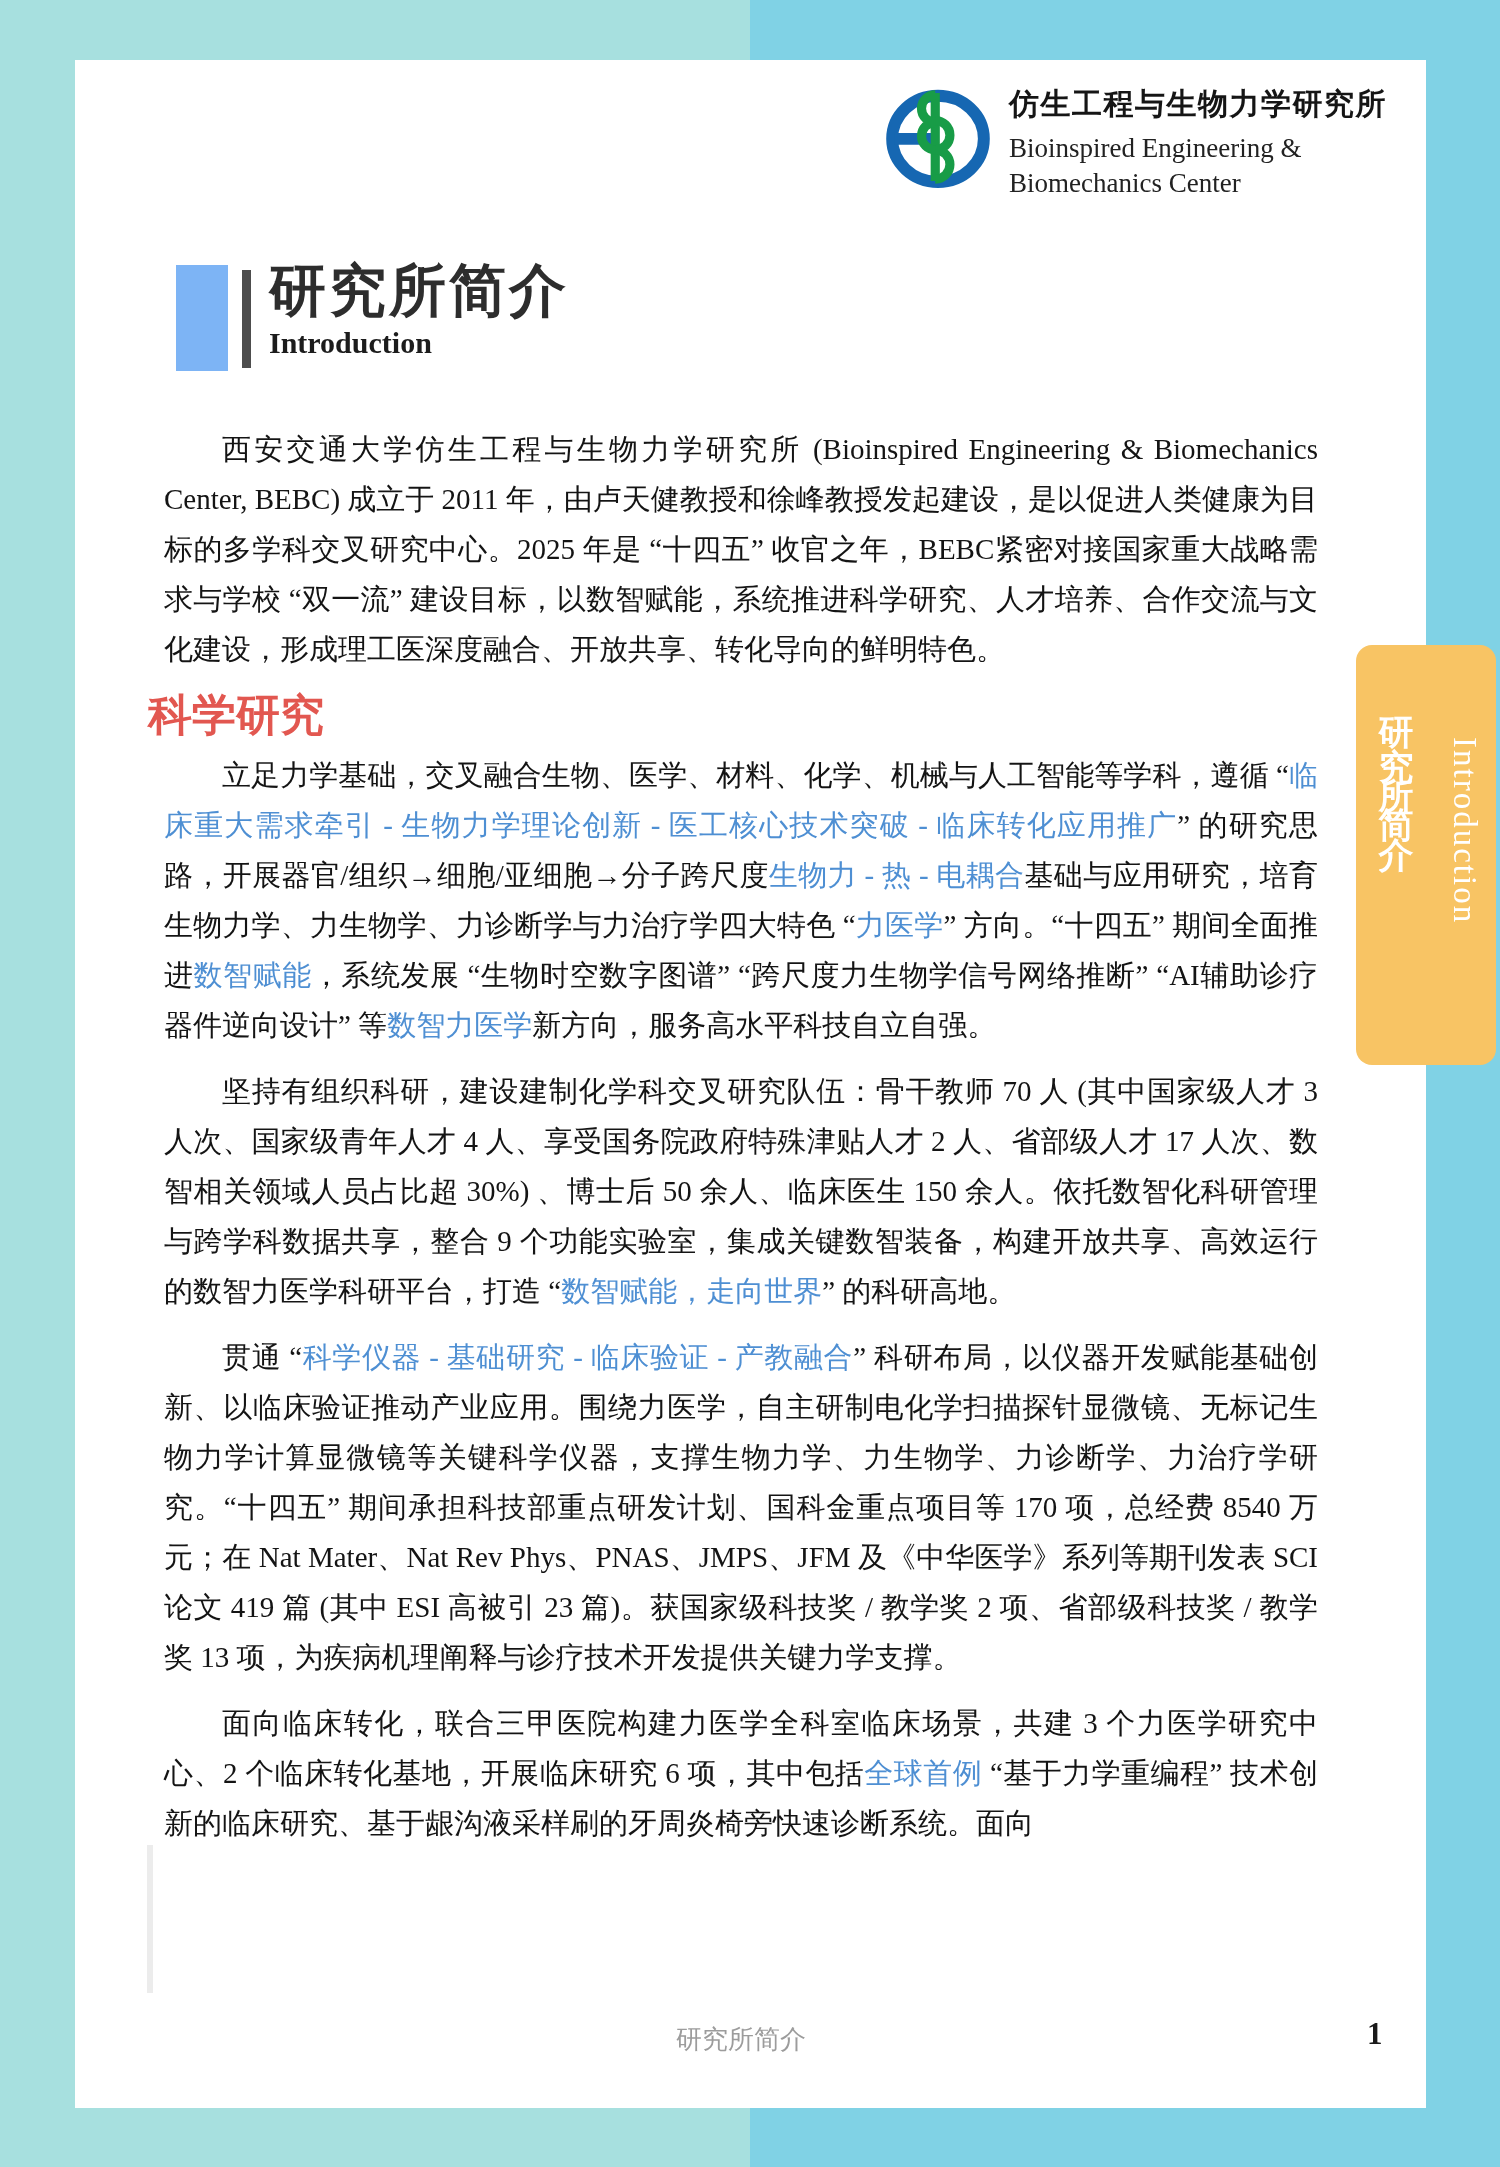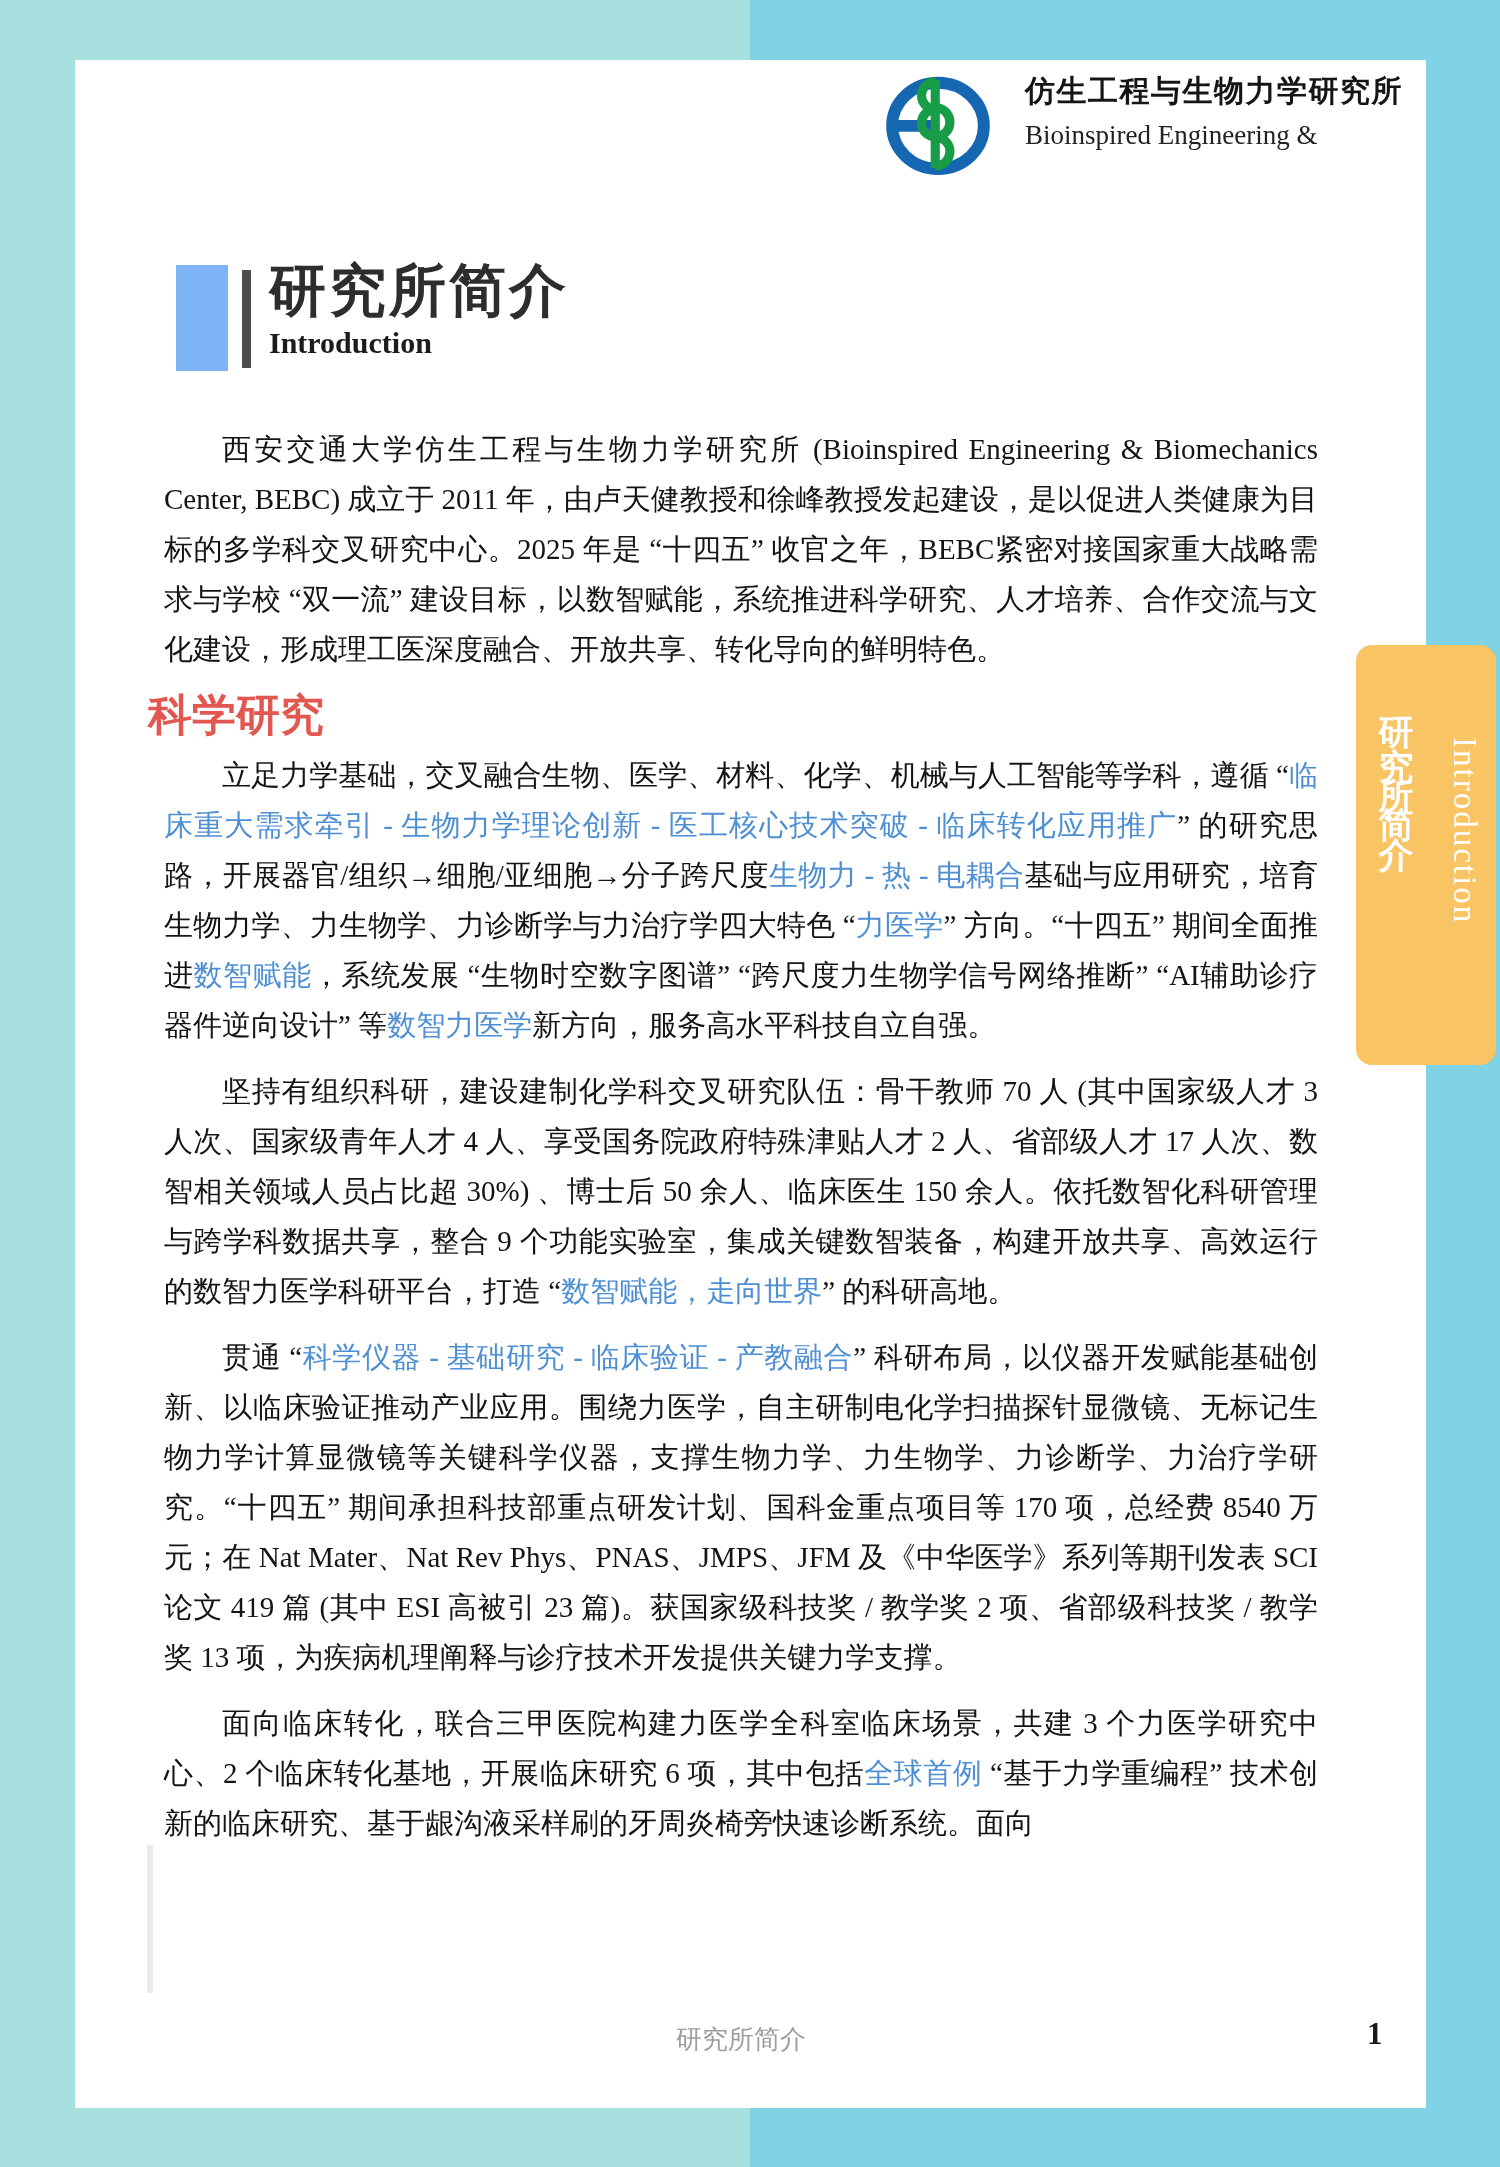--- a/index.html
+++ b/index.html
@@ -3,21 +3,21 @@
 <meta charset="utf-8">
 <style>
   html,body{margin:0;padding:0;background:#fff;}
   .canvas{position:relative;width:1500px;height:2167px;overflow:hidden;
           font-family:"Liberation Serif","DejaVu Serif",serif;background:#fff;}
   .bg-left{position:absolute;left:0;top:0;width:750px;height:2167px;background:#A7E0DF;}
   .bg-right{position:absolute;left:750px;top:0;width:750px;height:2167px;background:#80D2E5;}
   .page{position:absolute;left:75px;top:60px;width:1351px;height:2048px;background:#ffffff;}
 
   
-  .header{position:absolute;left:808px;top:7px;display:flex;align-items:flex-start;gap:32px;}
+  .header{position:absolute;left:808px;top:20px;display:flex;align-items:flex-start;gap:16px;}
   .logo{width:110px;height:114px;flex:0 0 auto;}
   .org-cn{font-family:"Liberation Sans","DejaVu Sans",sans-serif;font-weight:bold;
           font-size:30px;color:#151515;letter-spacing:1.5px;margin-top:4px;}
   .org-en{font-size:27px;color:#222;line-height:35px;margin-top:6px;}
 
   
   .tb-rect{position:absolute;left:101px;top:205px;width:52px;height:106px;background:#7DB4F5;}
   .tb-bar{position:absolute;left:167px;top:210px;width:9px;height:98px;background:#4D4D4D;}
   .tb-text{position:absolute;left:194px;top:198px;}
   .tb-cn{font-family:"Liberation Sans","DejaVu Sans",sans-serif;font-weight:bold;
@@ -63,20 +63,21 @@
         <ellipse cx="60" cy="64" rx="50" ry="47" fill="none" stroke="#1667B2" stroke-width="13"></ellipse>
         <line x1="13" y1="64" x2="58" y2="64" stroke="#1667B2" stroke-width="13"></line>
         <line x1="57" y1="14" x2="57" y2="110" stroke="#189C47" stroke-width="10"></line>
         <path d="M57 16 a15 15 0 1 0 0 30 a15 15 0 1 0 0 30" fill="none" stroke="#189C47" stroke-width="10"></path>
         <path d="M57 44 a16 16 0 1 1 0 32 a16 16 0 1 1 0 32" fill="none" stroke="#189C47" stroke-width="10"></path>
       </svg>
       <div>
         <div class="org-cn">仿生工程与生物力学研究所</div>
         <div class="org-en">
           <div>Bioinspired Engineering &amp;</div>
+          <div>Biomechanics Center</div>
         </div>
       </div>
     </div>
 
     <div class="tb-rect"></div>
     <div class="tb-bar"></div>
     <div class="tb-text">
       <div class="tb-cn">研究所简介</div>
       <div class="tb-en">Introduction</div>
     </div>

